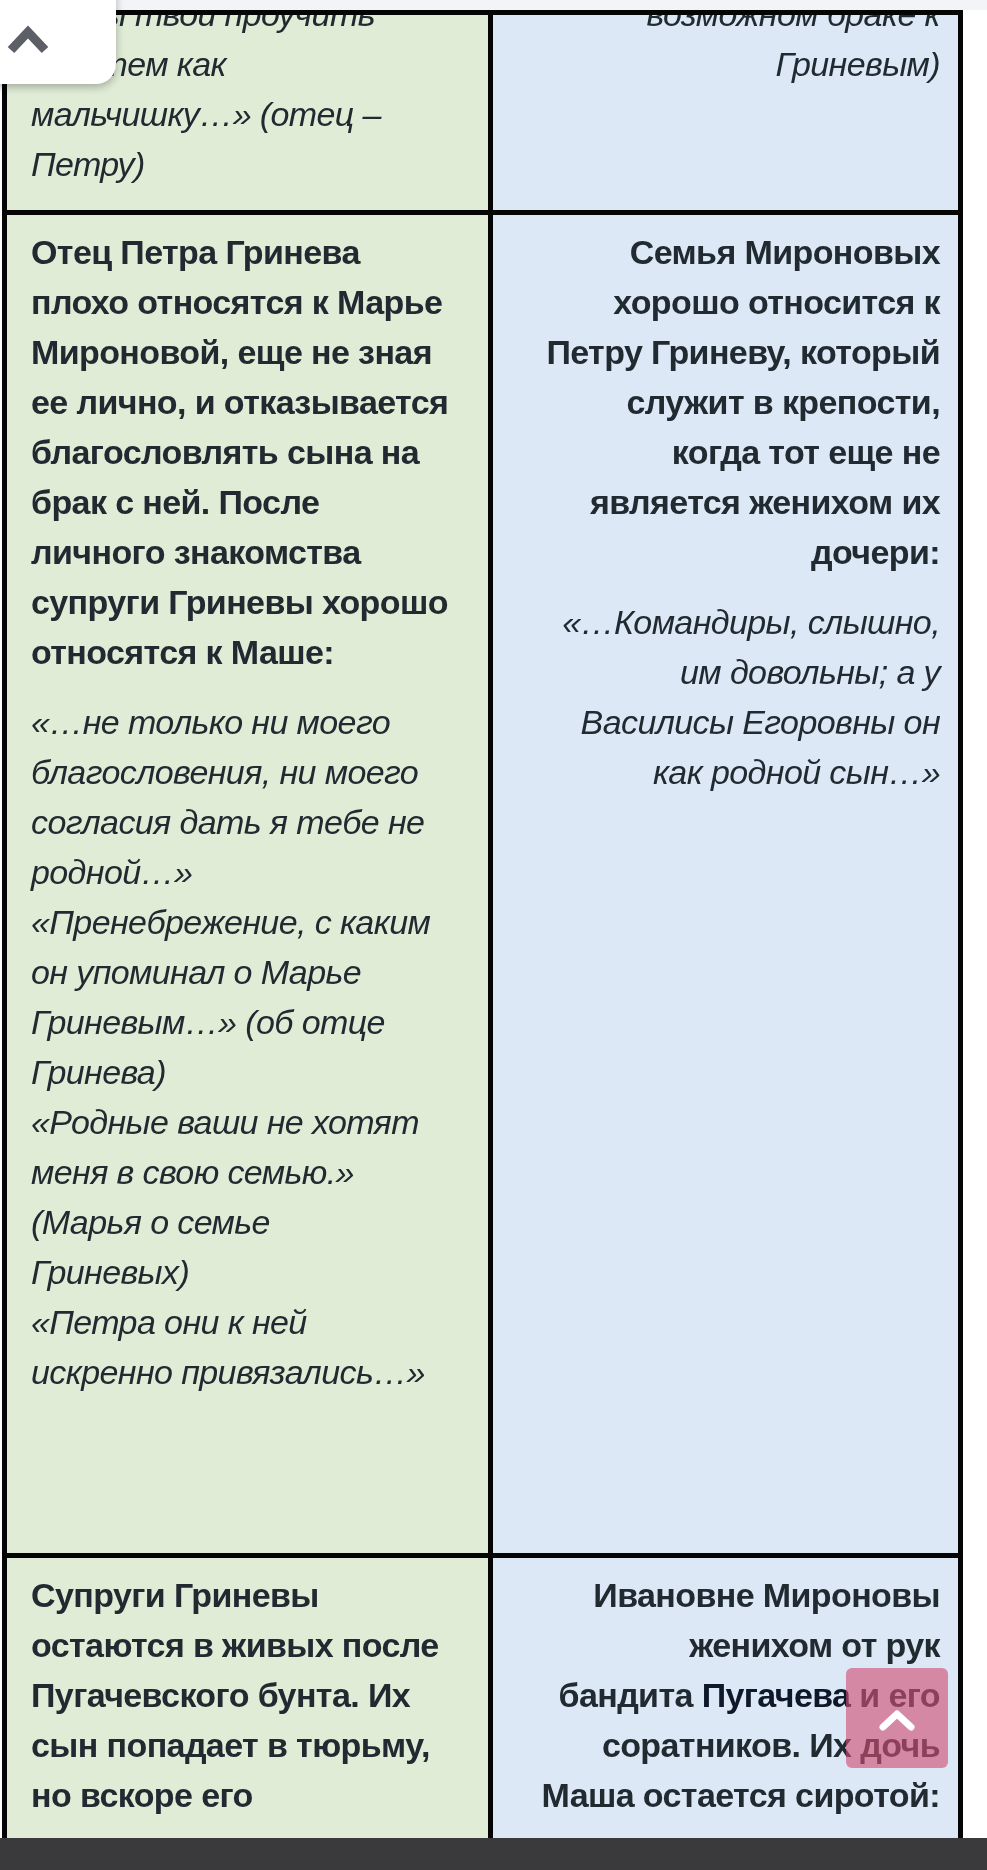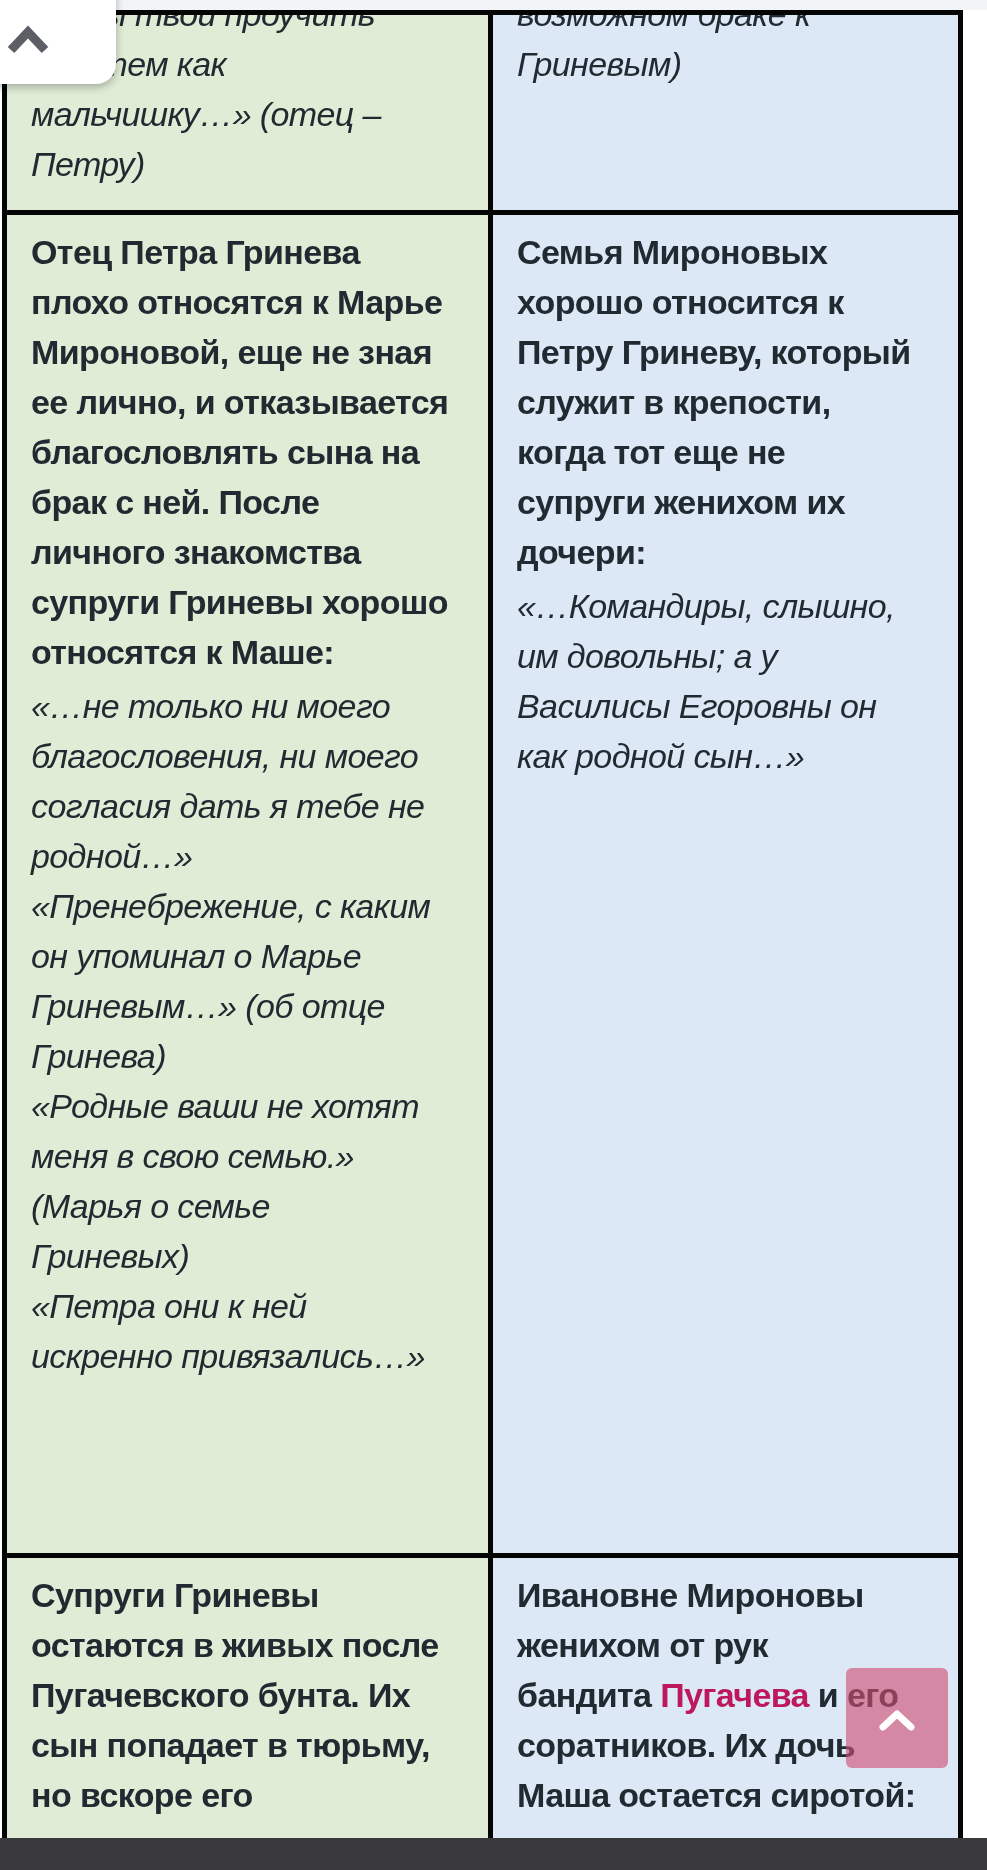--- a/index.html
+++ b/index.html
@@ -17,37 +17,37 @@
     border-collapse:collapse;table-layout:fixed;width:956px;
     z-index:2;
   }
   table.cmp td{
     border:5px solid #050505;
     vertical-align:top;
     padding:12px 18px 18px 24px;
     overflow:hidden;
   }
   td.col-left{background:#e0ecd6;}
-  td.col-right{background:#dce8f5;}
+  td.col-right{background:#dce8f5;text-align:right;}
   tr.row-1{height:200px;}
   tr.row-2{height:1343px;}
   tr.row-3{height:340px;}
   tr.row-1 td{padding-top:0;}
   .seg{color:#212a31;}
   .seg .line{
     white-space:nowrap;
     line-height:50px;
     font-size:34px;
     letter-spacing:-0.6px;
   }
   .seg.bold .line{font-weight:700;}
   .seg.italic .line{font-style:italic;font-weight:400;}
-  .seg + .seg{margin-top:4px;}
+  .seg + .seg{margin-top:20px;}
   tr.row-1 .seg{margin-top:-26px;}
-  .red-link{color:#be185d;}
+  .red-link{color:#0f172a;}
   
   #back-top-btn{
     position:absolute;left:-60px;top:-52px;width:176px;height:136px;
     background:#ffffff;border-radius:20px;
     box-shadow:0 3px 9px rgba(0,0,0,0.28);
     z-index:5;cursor:pointer;
   }
   #back-top-btn svg{position:absolute;left:66px;top:76px;}
   
   #scroll-top-btn{
@@ -119,21 +119,21 @@
             <div class="line"><span>искренно привязались…»</span></div>
           </div>
         </td>
       <td class="col-right">
           <div class="seg bold">
             <div class="line"><span>Семья Мироновых</span></div>
             <div class="line"><span>хорошо относится к</span></div>
             <div class="line"><span>Петру Гриневу, который</span></div>
             <div class="line"><span>служит в крепости,</span></div>
             <div class="line"><span>когда тот еще не</span></div>
-            <div class="line"><span>супруги женихом их</span></div>
+            <div class="line"><span>является женихом их</span></div>
             <div class="line"><span>дочери:</span></div>
           </div>
           <div class="seg italic">
             <div class="line"><span>«…Командиры, слышно,</span></div>
             <div class="line"><span>им довольны; а у</span></div>
             <div class="line"><span>Василисы Егоровны он</span></div>
             <div class="line"><span>как родной сын…»</span></div>
           </div>
         </td>
     </tr>

